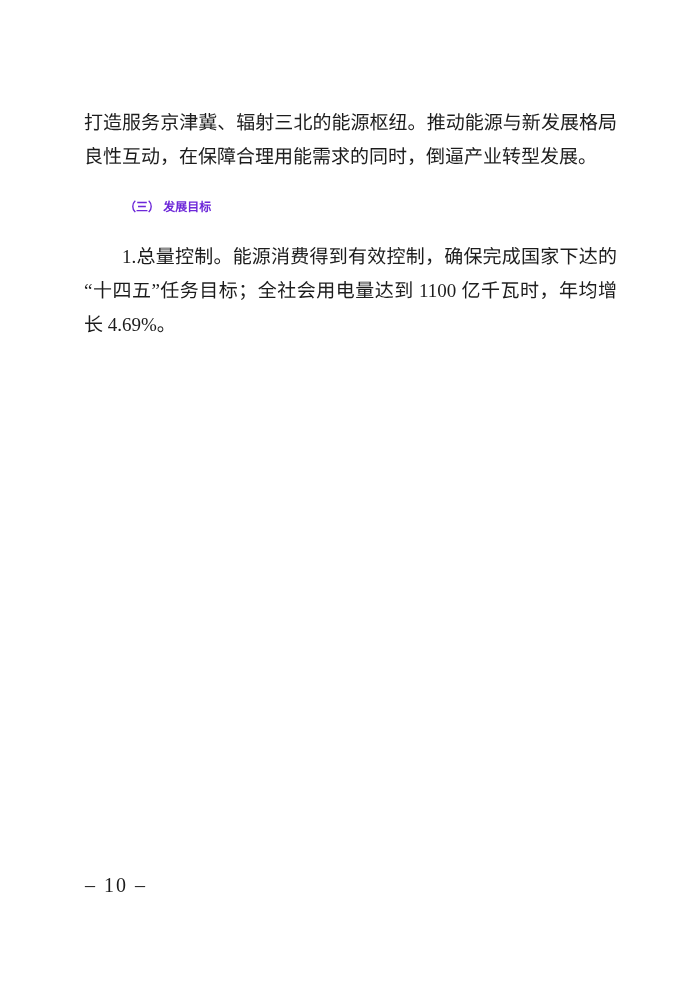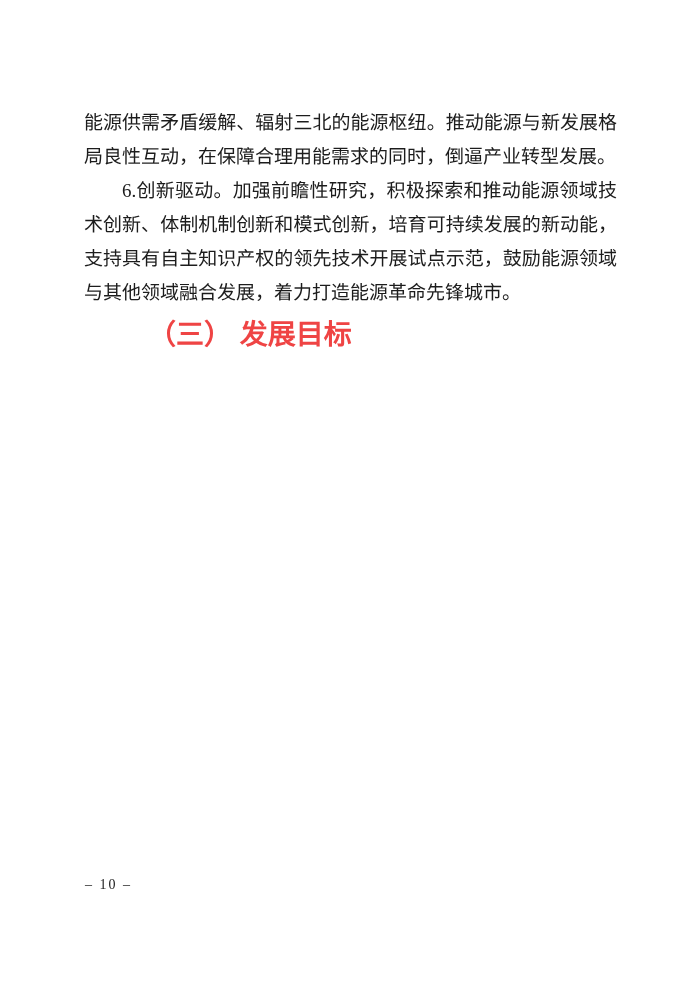--- a/index.html
+++ b/index.html
@@ -28,43 +28,43 @@
   }
   .content p {
     margin: 0;
     padding: 0;
     text-indent: 2em;
   }
   .content p.no-indent {
     text-indent: 0;
   }
   .section-heading {
-    margin: 8px;
+    margin: 16px;
     padding: 0;
     text-indent: 2em;
-    font-size: 28px;
+    font-size: 12px;
     line-height: 34px;
     font-weight: 700;
     font-family: "Liberation Sans", "DejaVu Sans", sans-serif;
-    color: #ef4444;
+    color: #6d28d9;
   }
   .footer {
     position: absolute;
     left: 85px;
     top: 874px;
-    font-size: 14px;
+    font-size: 20px;
     line-height: 22px;
     letter-spacing: 2px;
     color: #1c1c1c;
     font-family: "Liberation Serif", "DejaVu Serif", serif;
   }
 </style>
 </head>
 <body>
 
 <div class="page">
   <div class="content">
-    <p class="no-indent">能源供需矛盾缓解、辐射三北的能源枢纽。推动能源与新发展格局良性互动，在保障合理用能需求的同时，倒逼产业转型发展。</p>
-    <p>6.创新驱动。加强前瞻性研究，积极探索和推动能源领域技术创新、体制机制创新和模式创新，培育可持续发展的新动能，支持具有自主知识产权的领先技术开展试点示范，鼓励能源领域与其他领域融合发展，着力打造能源革命先锋城市。</p>
+    <p class="no-indent">打造服务京津冀、辐射三北的能源枢纽。推动能源与新发展格局良性互动，在保障合理用能需求的同时，倒逼产业转型发展。</p>
     <h2 class="section-heading">（三） 发展目标</h2>
+    <p>1.总量控制。能源消费得到有效控制，确保完成国家下达的“十四五”任务目标；全社会用电量达到 1100 亿千瓦时，年均增长 4.69%。</p>
   </div>
   <div class="footer">– 10 –</div>
 </div>
 
 </body></html>

